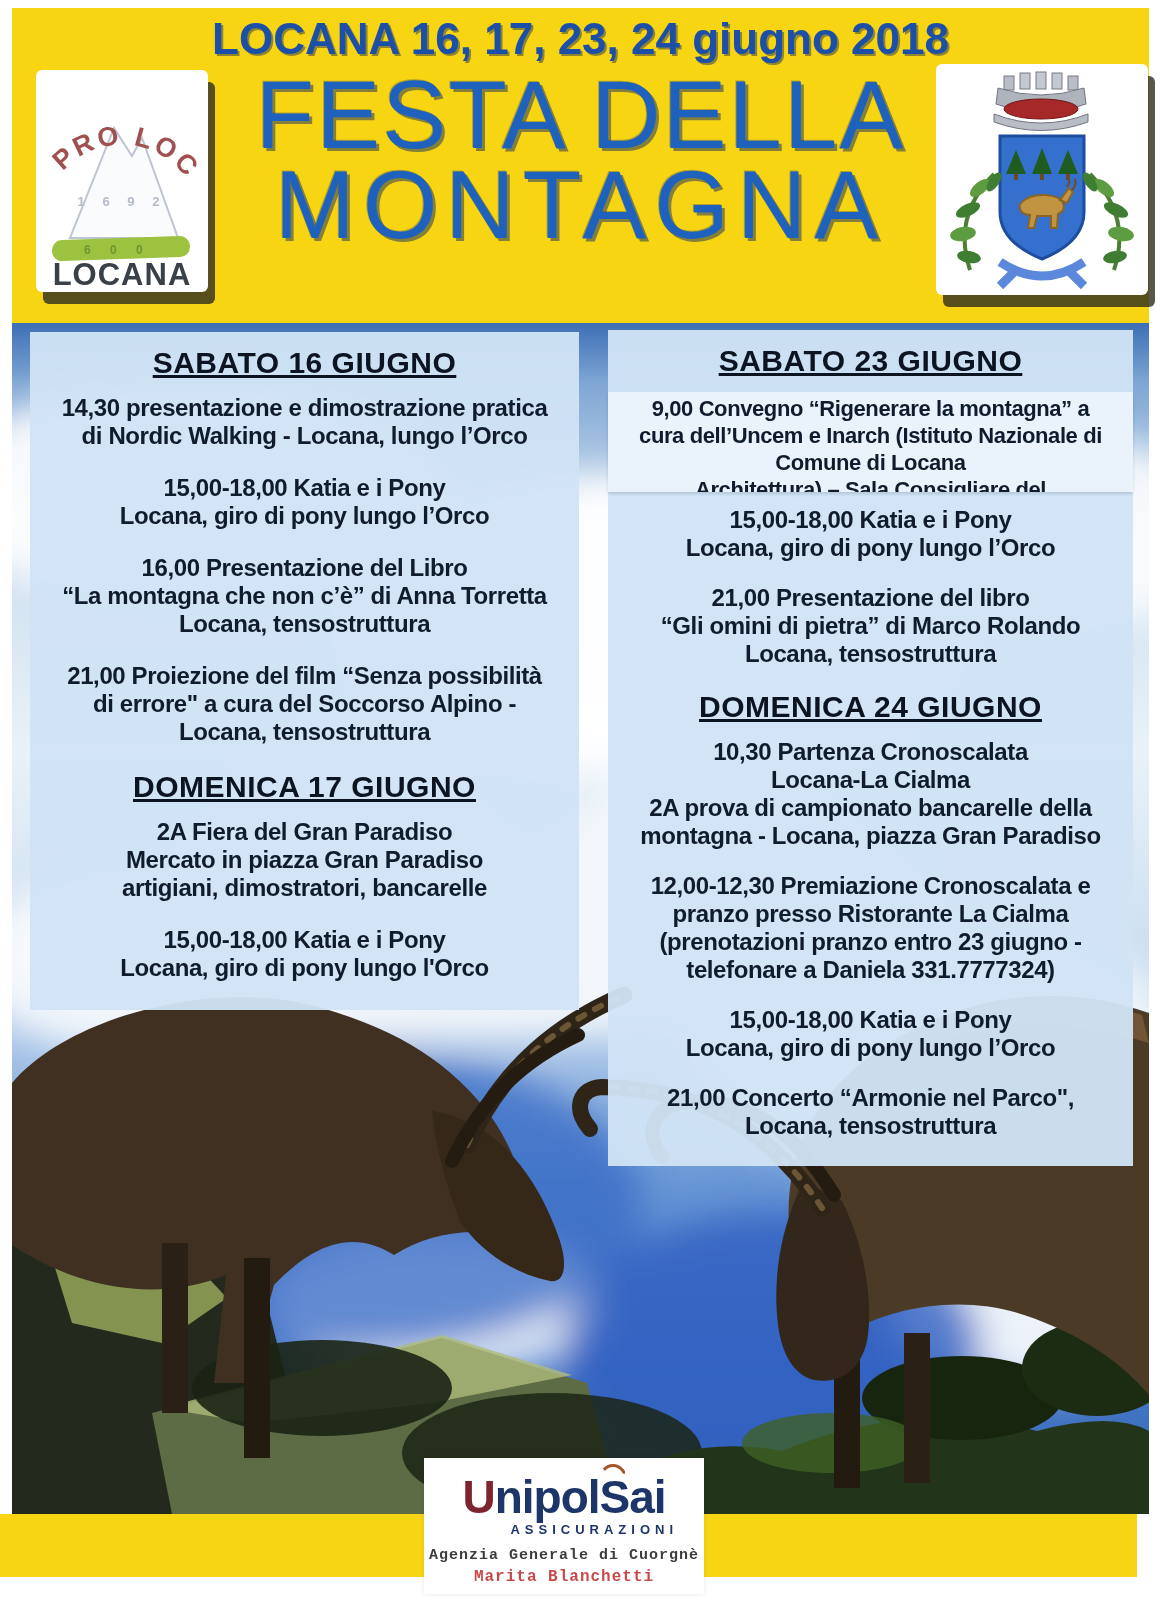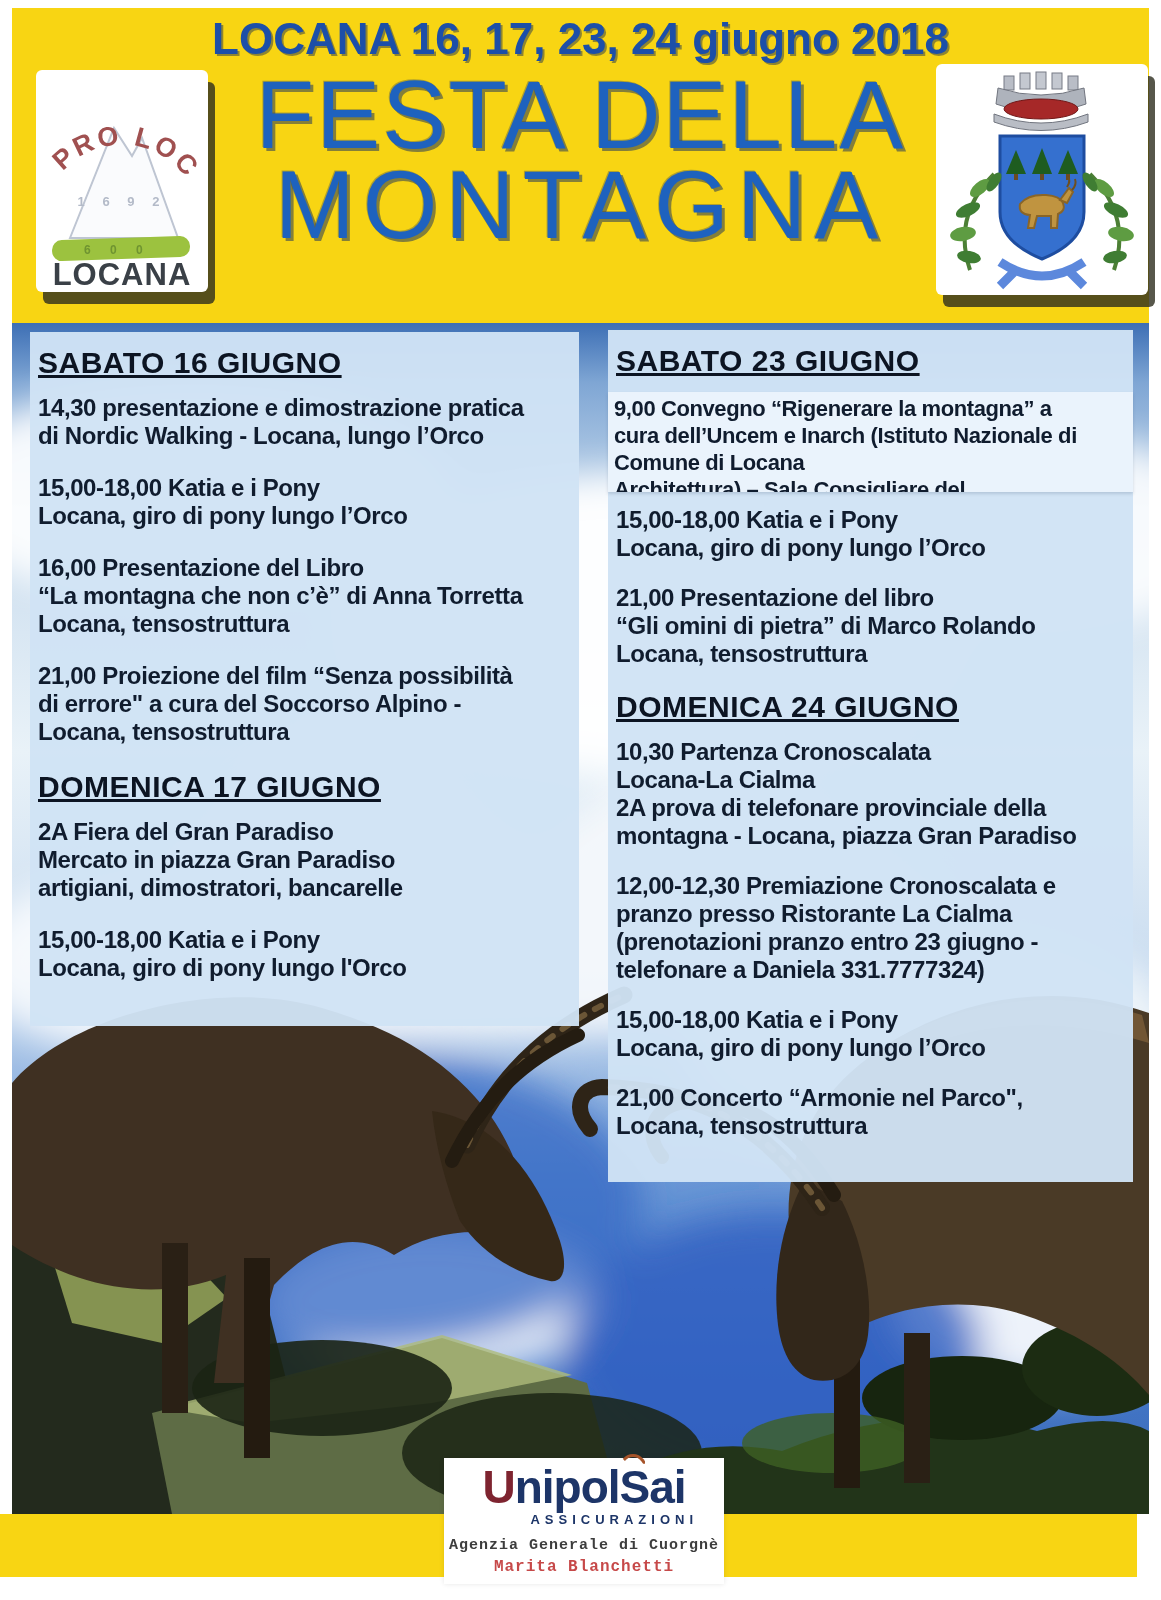--- a/index.html
+++ b/index.html
@@ -31,22 +31,22 @@
     position:absolute;background:#fff;border-radius:6px;
     box-shadow:7px 12px 0 rgba(45,45,30,.8);
   }
   .proloco{left:36px;top:70px;width:172px;height:222px;}
   .stemma{left:936px;top:64px;width:212px;height:231px;}
   
   .photo{position:absolute;left:12px;top:323px;width:1137px;height:1191px;}
   
   .panel{
     position:absolute;background:rgba(208,227,245,.96);
-    padding:6px 8px 20px;box-sizing:border-box;
-    color:#101C2E;
+    padding:6px 8px 4px;box-sizing:border-box;
+    color:#101C2E;text-align:center;
   }
   .panel-left{left:30px;top:332px;width:549px;min-height:654px;}
   .panel-right{left:608px;top:330px;width:525px;min-height:763px;}
   .sec-heading{
     font-size:30px;font-weight:bold;text-decoration:underline;
     letter-spacing:.5px;color:#0C1422;margin:8px 0 14px;white-space:nowrap;
   }
   .event{
     font-size:24px;font-weight:bold;line-height:28px;letter-spacing:-.4px;
     margin:0 0 22px;white-space:nowrap;
@@ -55,22 +55,22 @@
   .event .line{white-space:nowrap;}
   .event.overlay{
     background:#EAF3FC;margin:0 -8px 14px;padding:3px 6px 0;
     font-size:22px;line-height:27px;letter-spacing:-.4px;
     max-height:97px;overflow:hidden;
     box-shadow:0 2px 3px rgba(40,60,90,.18);
   }
   
   .bottom-band{position:absolute;left:0;top:1514px;width:1137px;height:63px;background:#F8D513;}
   .sponsor{
-    position:absolute;left:444px;top:1458px;width:280px;
-    background:#fff;text-align:center;padding:6px 0 8px;
+    position:absolute;left:424px;top:1458px;width:280px;
+    background:#fff;text-align:center;padding:16px 0 8px;
     box-shadow:0 0 5px rgba(0,0,0,.10);
   }
   .brand{font-size:46px;font-weight:bold;letter-spacing:-1px;line-height:1;}
   .brand .u{color:#7E2430;}
   .brand .rest{color:#1D3568;}
   .brand .sai{color:#1D3568;position:relative;}
   .brand .sai .arc{
     position:absolute;left:-2px;top:-7px;width:24px;height:12px;
     border:3px solid transparent;border-top:3px solid #A6542A;
     border-radius:50% 50% 0 0 / 100% 100% 0 0;
@@ -286,21 +286,21 @@
       </div>
       <div class="event">
         <div class="line">21,00 Presentazione del libro</div>
         <div class="line">“Gli omini di pietra” di Marco Rolando</div>
         <div class="line">Locana, tensostruttura</div>
       </div>
       <div class="sec-heading">DOMENICA 24 GIUGNO</div>
       <div class="event">
         <div class="line">10,30 Partenza Cronoscalata</div>
         <div class="line">Locana-La Cialma</div>
-        <div class="line">2A prova di telefonare provinciale della</div>
+        <div class="line">2A prova di campionato bancarelle della</div>
         <div class="line">montagna - Locana, piazza Gran Paradiso</div>
       </div>
       <div class="event">
         <div class="line">12,00-12,30 Premiazione Cronoscalata e</div>
         <div class="line">pranzo presso Ristorante La Cialma</div>
         <div class="line">(prenotazioni pranzo entro 23 giugno -</div>
         <div class="line">telefonare a Daniela 331.7777324)</div>
       </div>
       <div class="event">
         <div class="line">15,00-18,00 Katia e i Pony</div>

